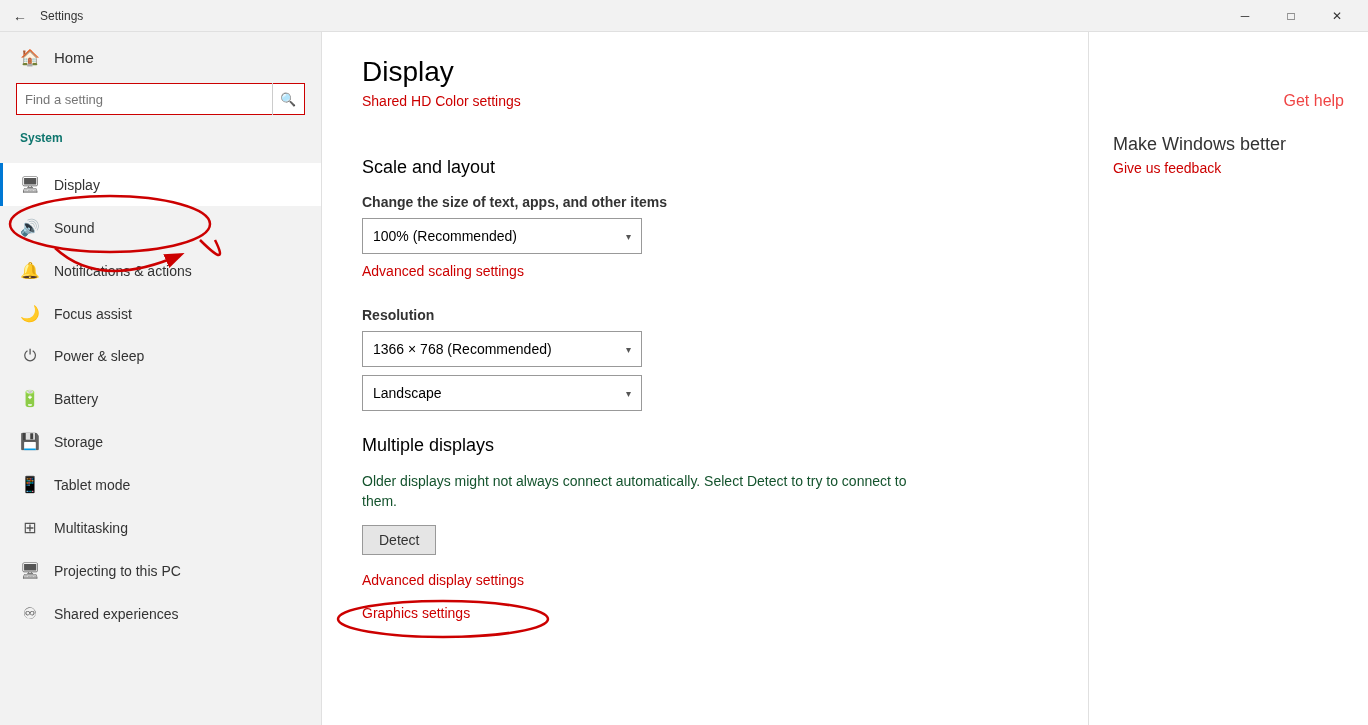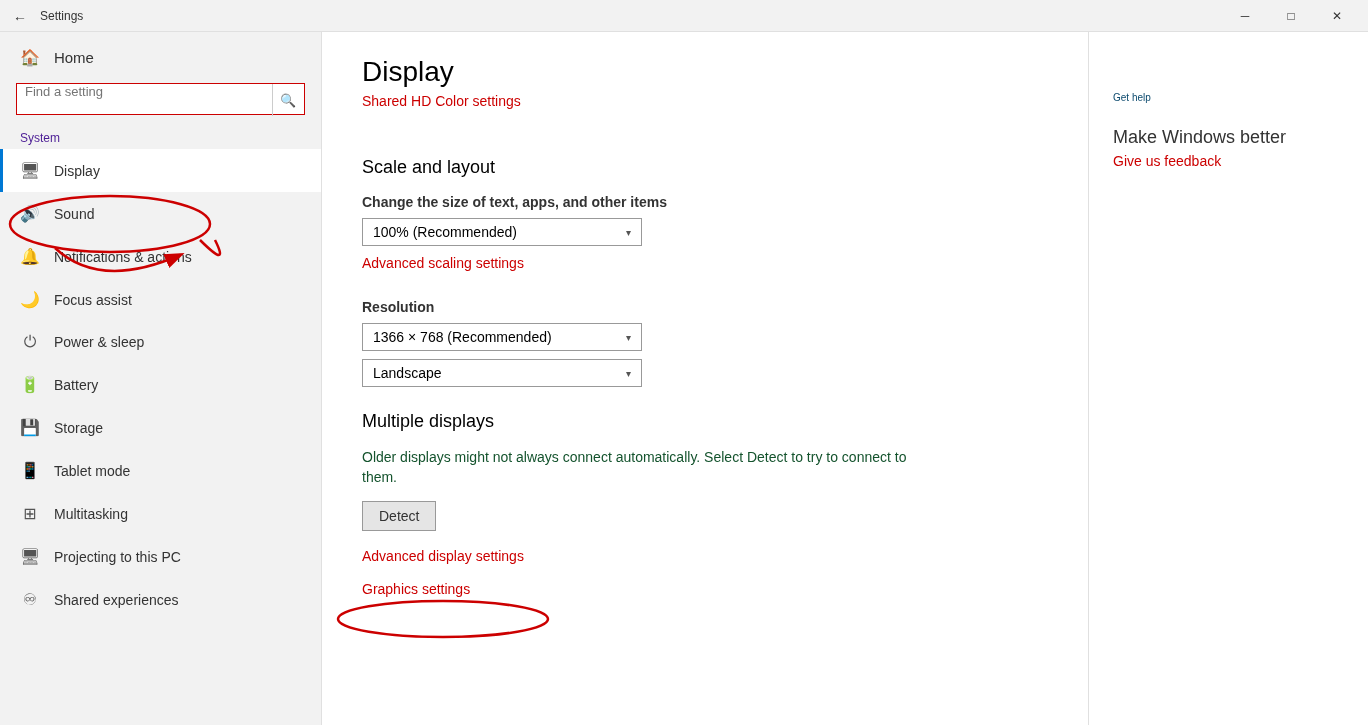--- a/index.html
+++ b/index.html
@@ -73,21 +73,21 @@
       font-size: 15px;
       color: #333;
     }
     .sidebar-home-icon {
       margin-right: 14px;
       font-size: 16px;
     }
     .search-box {
       margin: 0 16px 12px 16px;
       display: flex;
-      align-items: flex-start;
+      align-items: center;
       border: 1.5px solid #cc0000;
       background: white;
       height: 32px;
     }
     .search-input {
       flex: 1;
       border: none;
       outline: none;
       padding: 0 8px;
       font-size: 13px;
@@ -98,24 +98,24 @@
       width: 32px; height: 32px;
       display: flex; align-items: center; justify-content: center;
       cursor: pointer;
       border-left: 1px solid #ccc;
       color: #555;
       font-size: 13px;
     }
     .sidebar-section-label {
       padding: 4px 20px 4px 20px;
       font-size: 12px;
-      font-weight: 400;
-      color: #4c1d95;
+      font-weight: 700;
+      color: #0f766e;
       text-transform: none;
-      margin-bottom: 0;
+      margin-bottom: 14px;
     }
     .sidebar-item {
       display: flex;
       align-items: center;
       padding: 12px 20px;
       cursor: pointer;
       font-size: 14px;
       color: #333;
       position: relative;
     }
@@ -162,21 +162,21 @@
       margin-bottom: 16px;
     }
     .setting-label {
       font-size: 14px;
       color: #333;
       margin-bottom: 8px;
       font-weight: bold;
     }
     .dropdown {
       width: 280px;
-      height: 28px;
+      height: 36px;
       border: 1px solid #999;
       background: white;
       display: flex;
       align-items: center;
       padding: 0 10px;
       cursor: pointer;
       font-size: 14px;
       justify-content: space-between;
       margin-bottom: 8px;
     }
@@ -216,26 +216,27 @@
 
     
     .right-panel {
       width: 280px;
       background: white;
       border-left: 1px solid #e0e0e0;
       padding: 60px 24px 24px 24px;
       flex-shrink: 0;
     }
     .help-link {
-      color: #0c4a6e;
-      font-size: 10px;
+      color: #ef4444;
+      font-size: 16px;
       cursor: pointer;
       text-decoration: none;
       margin-bottom: 24px;
       display: block;
+      text-align: right;
     }
     .make-better-label {
       font-size: 18px;
       color: #333;
       margin-bottom: 4px;
     }
     .feedback-link {
       color: #cc0000;
       font-size: 14px;
       cursor: pointer;

